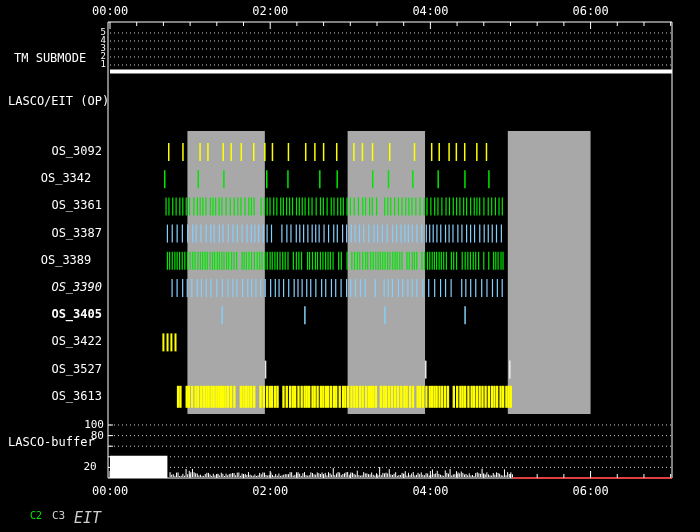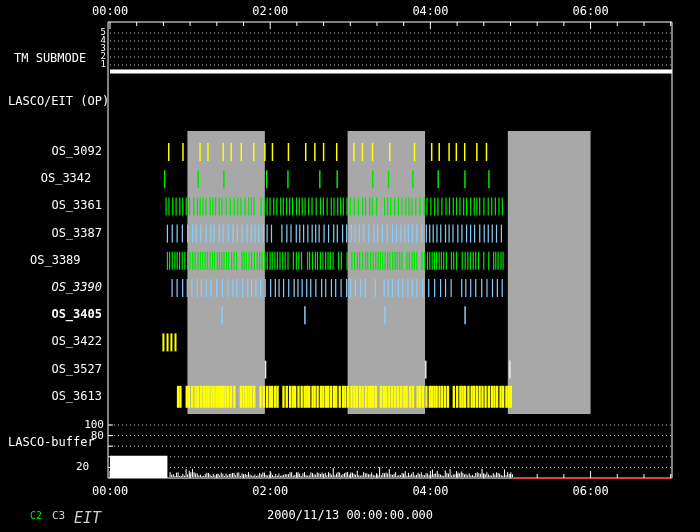--- a/index.html
+++ b/index.html
@@ -816,44 +816,43 @@
       <line x1="617.2684085510689" y1="22" x2="617.2684085510689" y2="26" stroke="#fff" stroke-width="1"></line>
       <line x1="617.2684085510689" y1="478" x2="617.2684085510689" y2="474" stroke="#fff" stroke-width="1"></line>
       <line x1="643.9667458432305" y1="22" x2="643.9667458432305" y2="26" stroke="#fff" stroke-width="1"></line>
       <line x1="643.9667458432305" y1="478" x2="643.9667458432305" y2="474" stroke="#fff" stroke-width="1"></line>
       <line x1="670.6650831353919" y1="22" x2="670.6650831353919" y2="26" stroke="#fff" stroke-width="1"></line>
       <line x1="670.6650831353919" y1="478" x2="670.6650831353919" y2="474" stroke="#fff" stroke-width="1"></line>
     </svg>
   <div class="lbl" style="left:14px;top:52px">TM SUBMODE</div>
   <div class="lbl" style="left:8px;top:95px">LASCO/EIT (OP)</div>
   <div class="lbl" style="left:8px;top:436px">LASCO-buffer</div>
-  <div class="lbl datetime">2000/11/13 00:00:00.000</div>
 <div class="lbl" style="left: 92px; top: 5px;">00:00</div>
     <div class="lbl" style="left: 92px; top: 485px;">00:00</div>
     <div class="lbl" style="left: 252.19px; top: 5px;">02:00</div>
     <div class="lbl" style="left: 252.19px; top: 485px;">02:00</div>
     <div class="lbl" style="left: 412.38px; top: 5px;">04:00</div>
     <div class="lbl" style="left: 412.38px; top: 485px;">04:00</div>
     <div class="lbl" style="left: 572.57px; top: 5px;">06:00</div>
     <div class="lbl" style="left: 572.57px; top: 485px;">06:00</div>
     <div class="lbl" style="left: 96px; top: 28px; width: 10px; text-align: right; font-size: 9px;">5</div>
     <div class="lbl" style="left: 96px; top: 36px; width: 10px; text-align: right; font-size: 9px;">4</div>
     <div class="lbl" style="left: 96px; top: 44px; width: 10px; text-align: right; font-size: 9px;">3</div>
     <div class="lbl" style="left: 96px; top: 52px; width: 10px; text-align: right; font-size: 9px;">2</div>
     <div class="lbl" style="left: 96px; top: 60px; width: 10px; text-align: right; font-size: 9px;">1</div>
     <div class="lbl" style="left: 30px; top: 145px; width: 72px; text-align: right;">OS_3092</div>
     <div class="lbl" style="left: 30px; top: 172.2px; width: 72px; text-align: center;">OS_3342</div>
     <div class="lbl" style="left: 30px; top: 199.4px; width: 72px; text-align: right;">OS_3361</div>
     <div class="lbl" style="left: 30px; top: 226.6px; width: 72px; text-align: right;">OS_3387</div>
-    <div class="lbl" style="left: 30px; top: 253.8px; width: 72px; text-align: left;">OS_3389</div>
+    <div class="lbl" style="left: 30px; top: 253.8px; width: 72px; text-align: center;">OS_3389</div>
     <div class="lbl" style="left: 30px; top: 281px; width: 72px; text-align: right; font-style: italic;">OS_3390</div>
     <div class="lbl" style="left: 30px; top: 308.2px; width: 72px; text-align: right; font-weight: bold;">OS_3405</div>
     <div class="lbl" style="left: 30px; top: 335.4px; width: 72px; text-align: right;">OS_3422</div>
     <div class="lbl" style="left: 30px; top: 362.6px; width: 72px; text-align: right;">OS_3527</div>
     <div class="lbl" style="left: 30px; top: 389.8px; width: 72px; text-align: right;">OS_3613</div>
     <div class="lbl" style="left: 76px; top: 419px; width: 28px; text-align: right; font-size: 11px;">100</div>
     <div class="lbl" style="left: 76px; top: 429.6px; width: 28px; text-align: right; font-size: 11px;">80</div>
-    <div class="lbl" style="left: 76px; top: 461.4px; width: 28px; text-align: left; font-size: 11px;">20</div>
+    <div class="lbl" style="left: 76px; top: 461.4px; width: 28px; text-align: center; font-size: 11px;">20</div>
     <div class="lbl" style="color: rgb(255, 74, 74); left: 8px; top: 539px; font-size: 13px;">C1</div>
     <div class="lbl" style="color: rgb(0, 230, 0); left: 30px; top: 510px; font-size: 10px;">C2</div>
     <div class="lbl" style="color: rgb(207, 207, 207); left: 52px; top: 510px; font-size: 11px;">C3</div>
     <div class="lbl" style="color: rgb(207, 207, 207); left: 74px; top: 510px; font-size: 15px; font-style: italic;">EIT</div>
   </div>
 
 </body></html>

